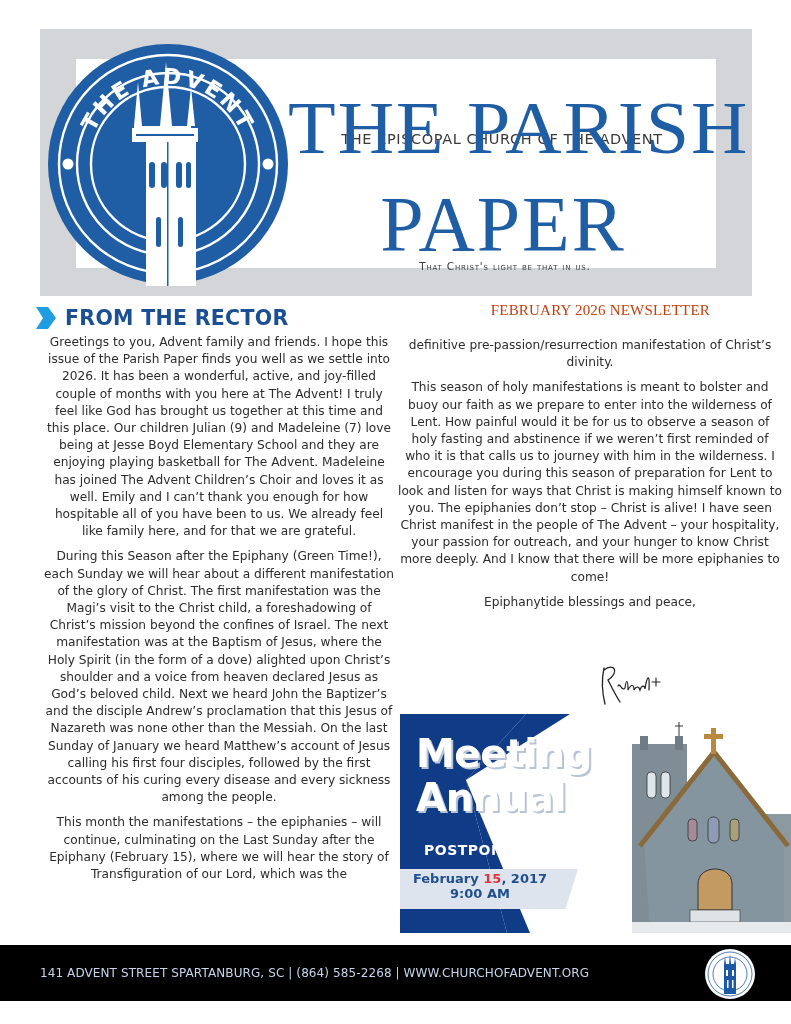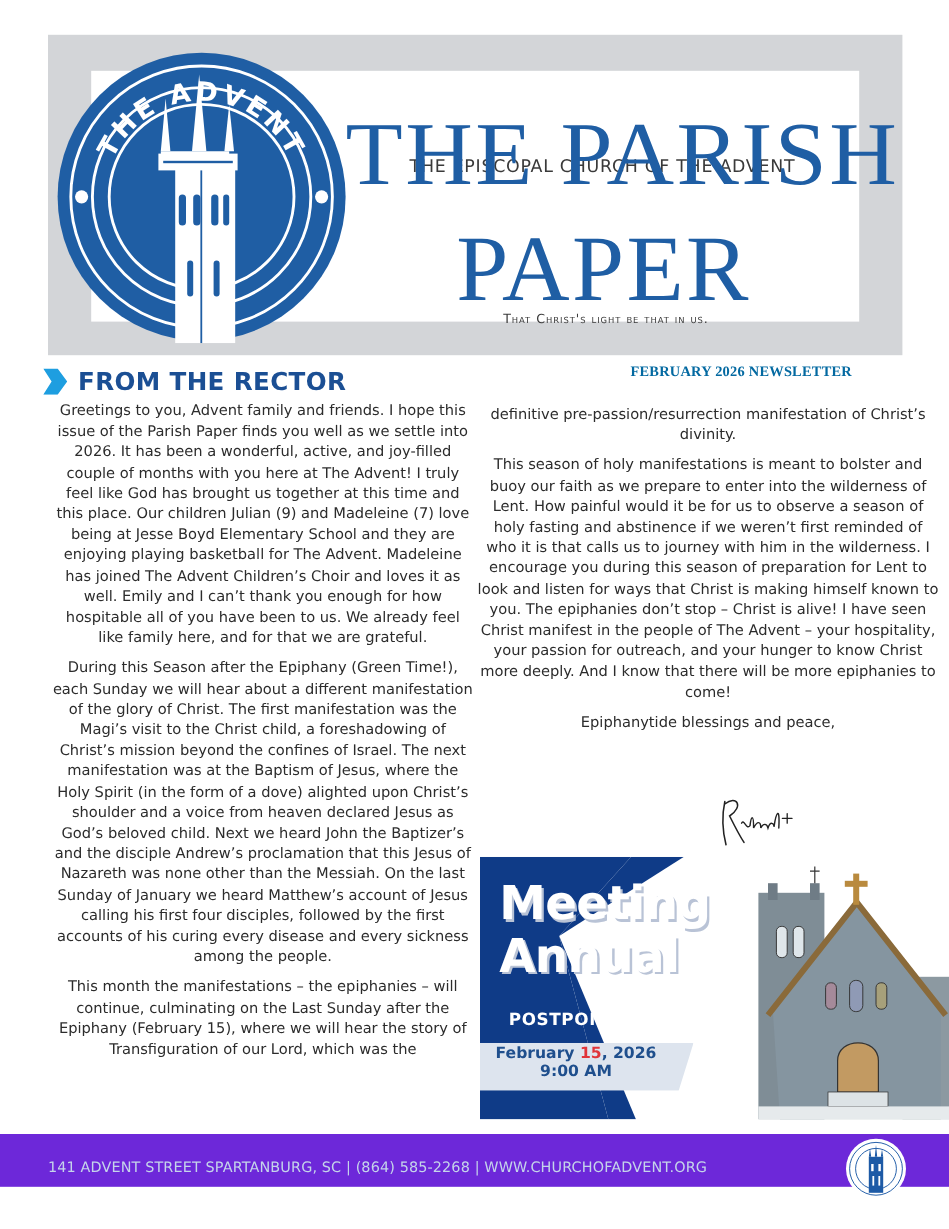--- a/index.html
+++ b/index.html
@@ -32,22 +32,22 @@
   }
   .paper-title-1 { left: 248px; top: 62px; width: 430px; font-size: 78px; letter-spacing: 2px; transform: scaleY(0.96); line-height: 1; }
   .paper-title-2 { left: 248px; top: 120px; width: 430px; font-size: 78px; letter-spacing: 2px; line-height: 1; margin-top: 36px; }
   .tagline {
     position: absolute; left: 300px; top: 231px; width: 330px; text-align: center;
     font-family: "DejaVu Sans", sans-serif; font-size: 10.5px; letter-spacing: 0.8px;
     color: #3a3a3a; font-variant: small-caps; white-space: nowrap;
   }
   .issue-label {
     position: absolute; right: 42px; top: 273px;
-    font-family: "Liberation Serif", "DejaVu Serif", serif; font-weight: bold;
-    font-size: 12px; color: #0369a1; letter-spacing: 0.2px; white-space: nowrap;
+    font-family: "Liberation Serif", "DejaVu Serif", serif; font-weight: normal;
+    font-size: 15px; color: #c2410c; letter-spacing: 0.2px; white-space: nowrap;
   }
 
   
   .section-heading {
     position: absolute; left: 36px; top: 306px; display: flex; align-items: center; gap: 9px;
   }
   .chevron-icon { width: 20px; height: 22px; display: block; }
   .section-title {
     font-family: "DejaVu Sans", sans-serif; font-weight: bold; font-size: 20.5px;
     color: #1b4f94; letter-spacing: 0.3px;
@@ -91,22 +91,22 @@
   }
   .banner-date {
     position: absolute; left: 0; top: 157px; width: 160px; text-align: center;
     font-family: "DejaVu Sans", sans-serif; font-weight: bold; font-size: 13px;
     line-height: 15px; color: #1f4f8d;
   }
   .banner-date .day { color: #e0343a; }
 
   
   .footer {
-    position: absolute; left: 0; top: 945px; width: 791px; height: 44px;
-    background: #6d28d9;
+    position: absolute; left: 0; top: 945px; width: 791px; height: 56px;
+    background: #000000;
   }
   .footer-address {
     position: absolute; left: 40px; top: 21px;
     font-family: "DejaVu Sans", sans-serif; font-size: 12px; color: #c5d4ea;
     letter-spacing: 0.1px; white-space: nowrap; font-weight: normal;
   }
   .footer-seal {
     position: absolute; left: 704px; top: 3px; width: 52px; height: 52px;
   }
   .footer-seal svg { width: 100%; height: 100%; }
@@ -218,21 +218,21 @@
       <polygon points="66,66 107,219 130,219" fill="#0f3b87"></polygon>
     </svg>
   </div>
   <div class="banner-title">
     <div>Meeting</div>
     <div>Annual</div>
   </div>
   <div class="banner-postponed">POSTPONED TO</div>
   <div class="banner-date-strip"></div>
   <div class="banner-date">
-    <div><span>February </span><span class="day">15</span><span>, 2026</span></div>
+    <div><span>February </span><span class="day">15</span><span>, 2017</span></div>
     <div>9:00 AM</div>
   </div>
 </div>
 
 <div class="footer">
   <div class="footer-address">141 ADVENT STREET SPARTANBURG, SC | (864) 585-2268 | WWW.CHURCHOFADVENT.ORG</div>
   <div class="footer-seal">
     <svg viewBox="0 0 52 52">
       <circle cx="26" cy="26" r="25" fill="#ffffff"></circle>
       <circle cx="26" cy="26" r="22" fill="none" stroke="#1d5aa6" stroke-width="0.8"></circle>

